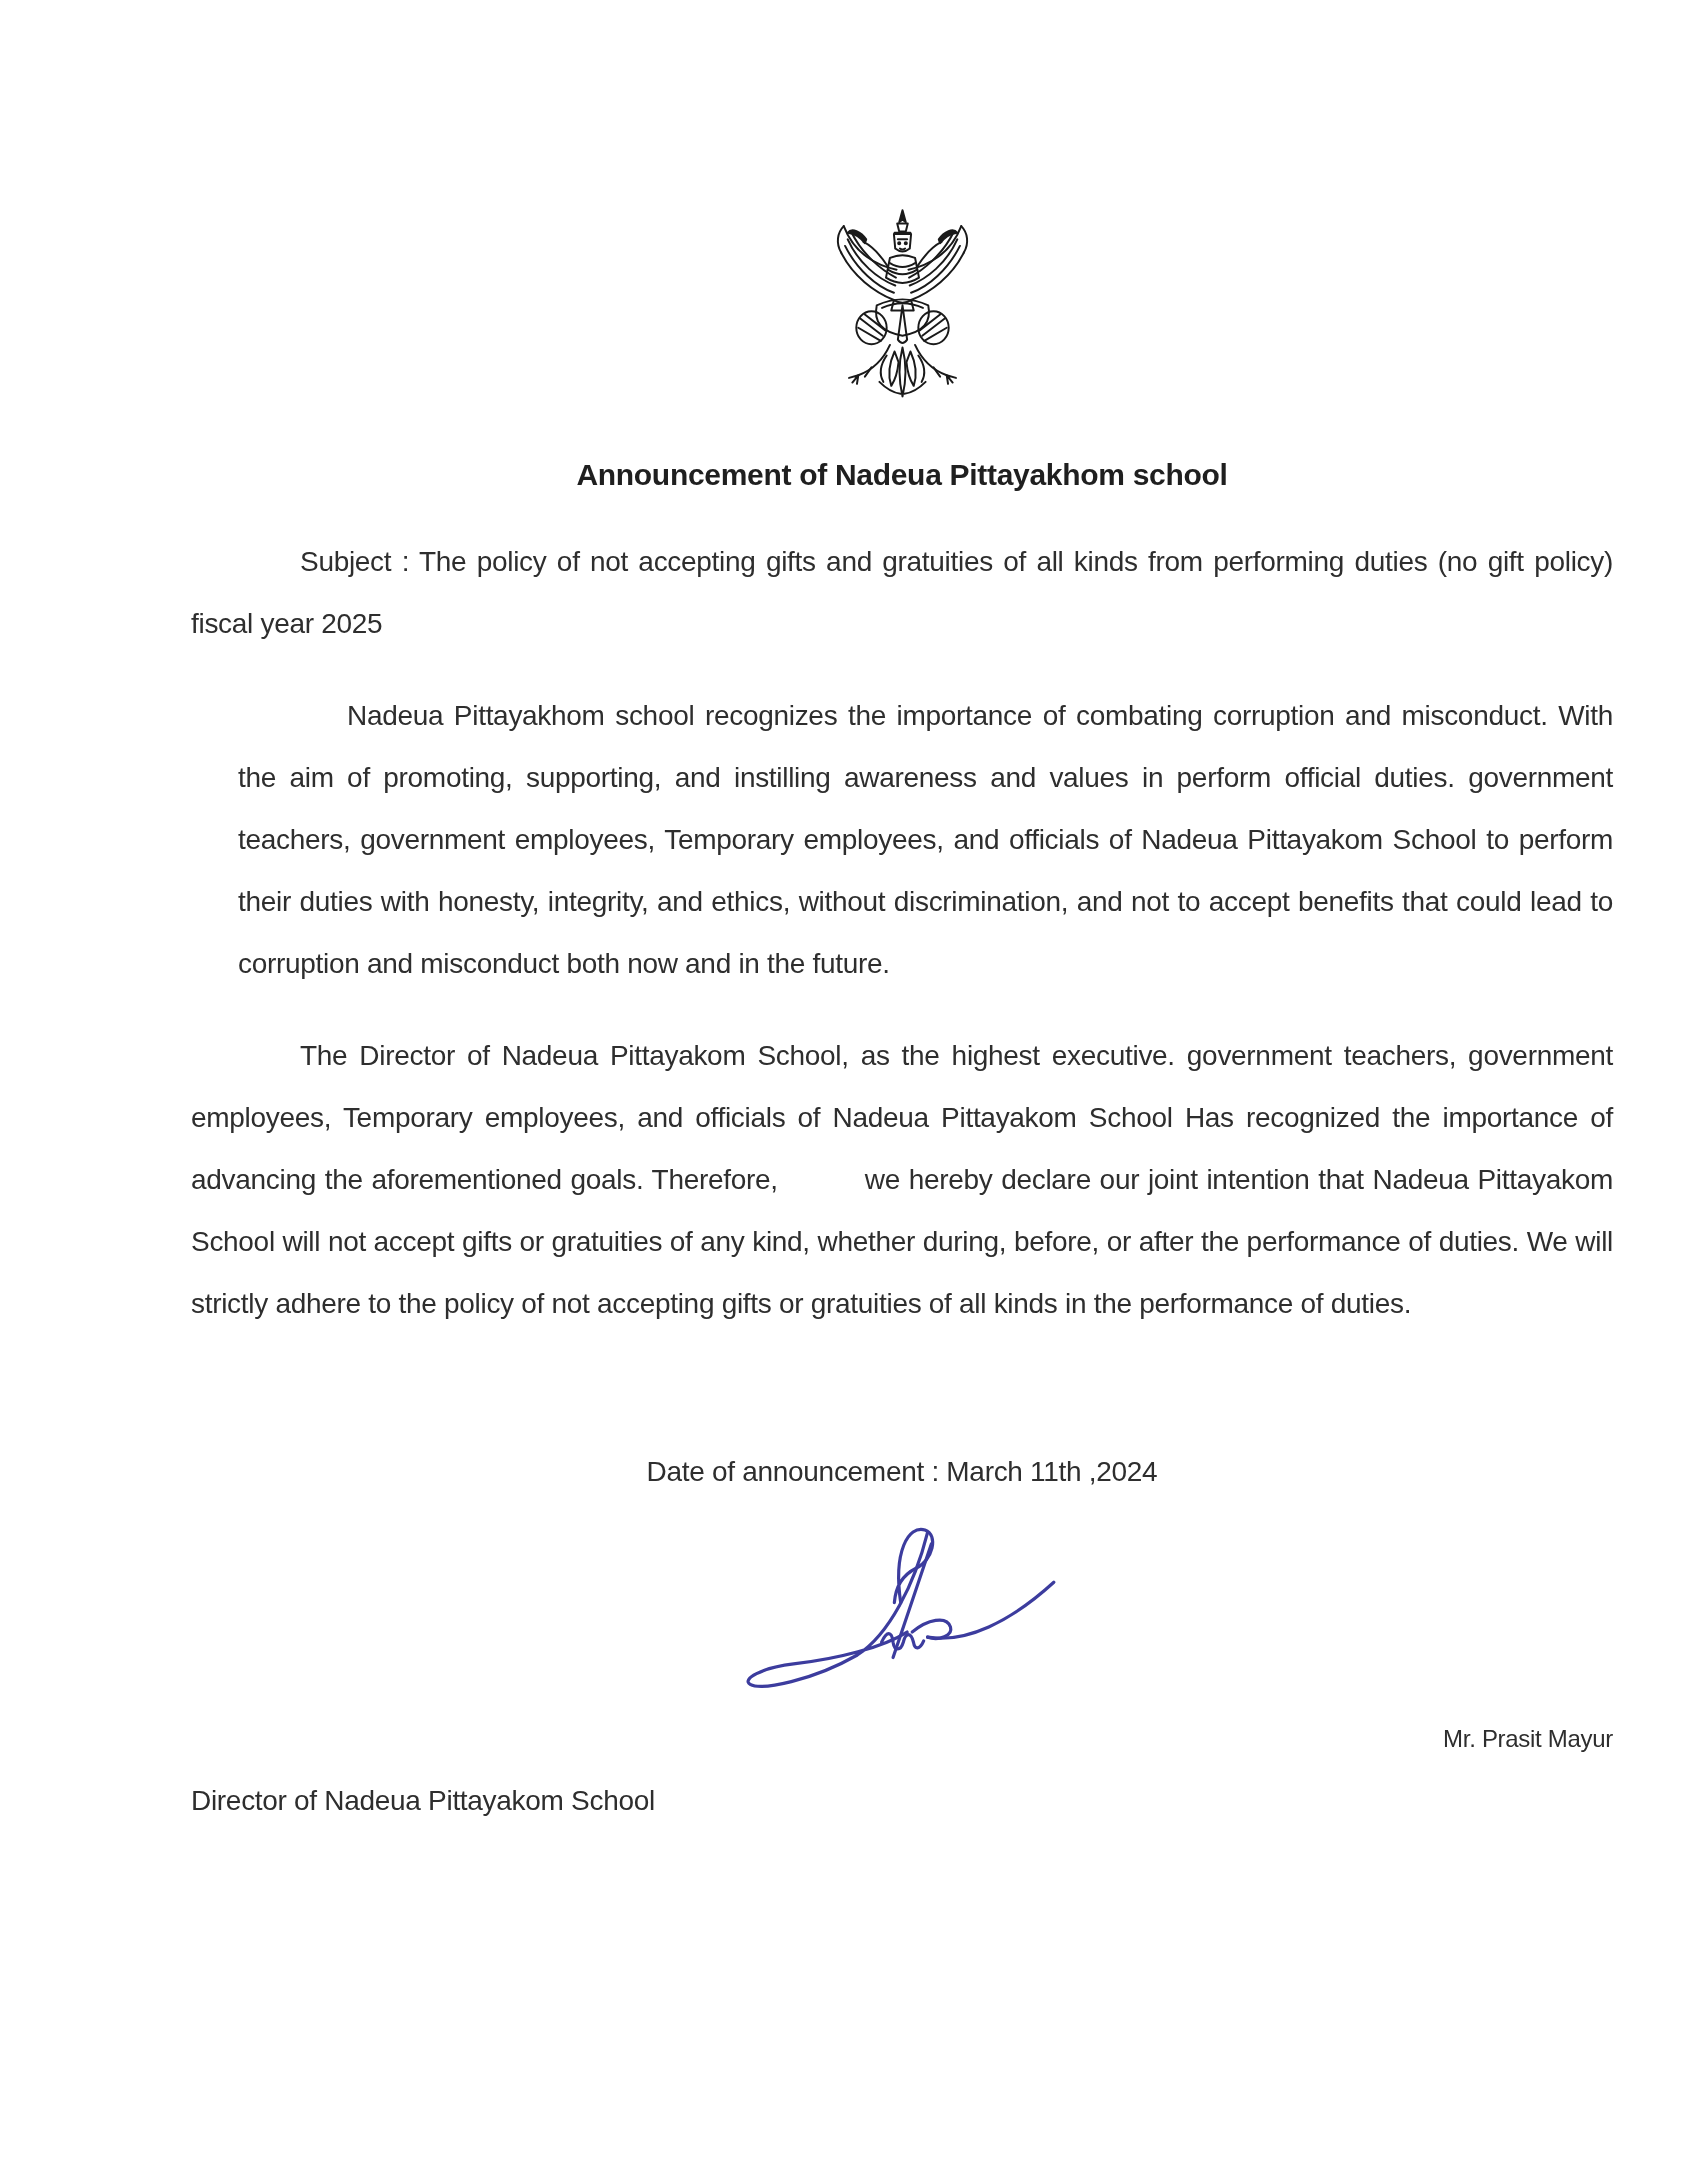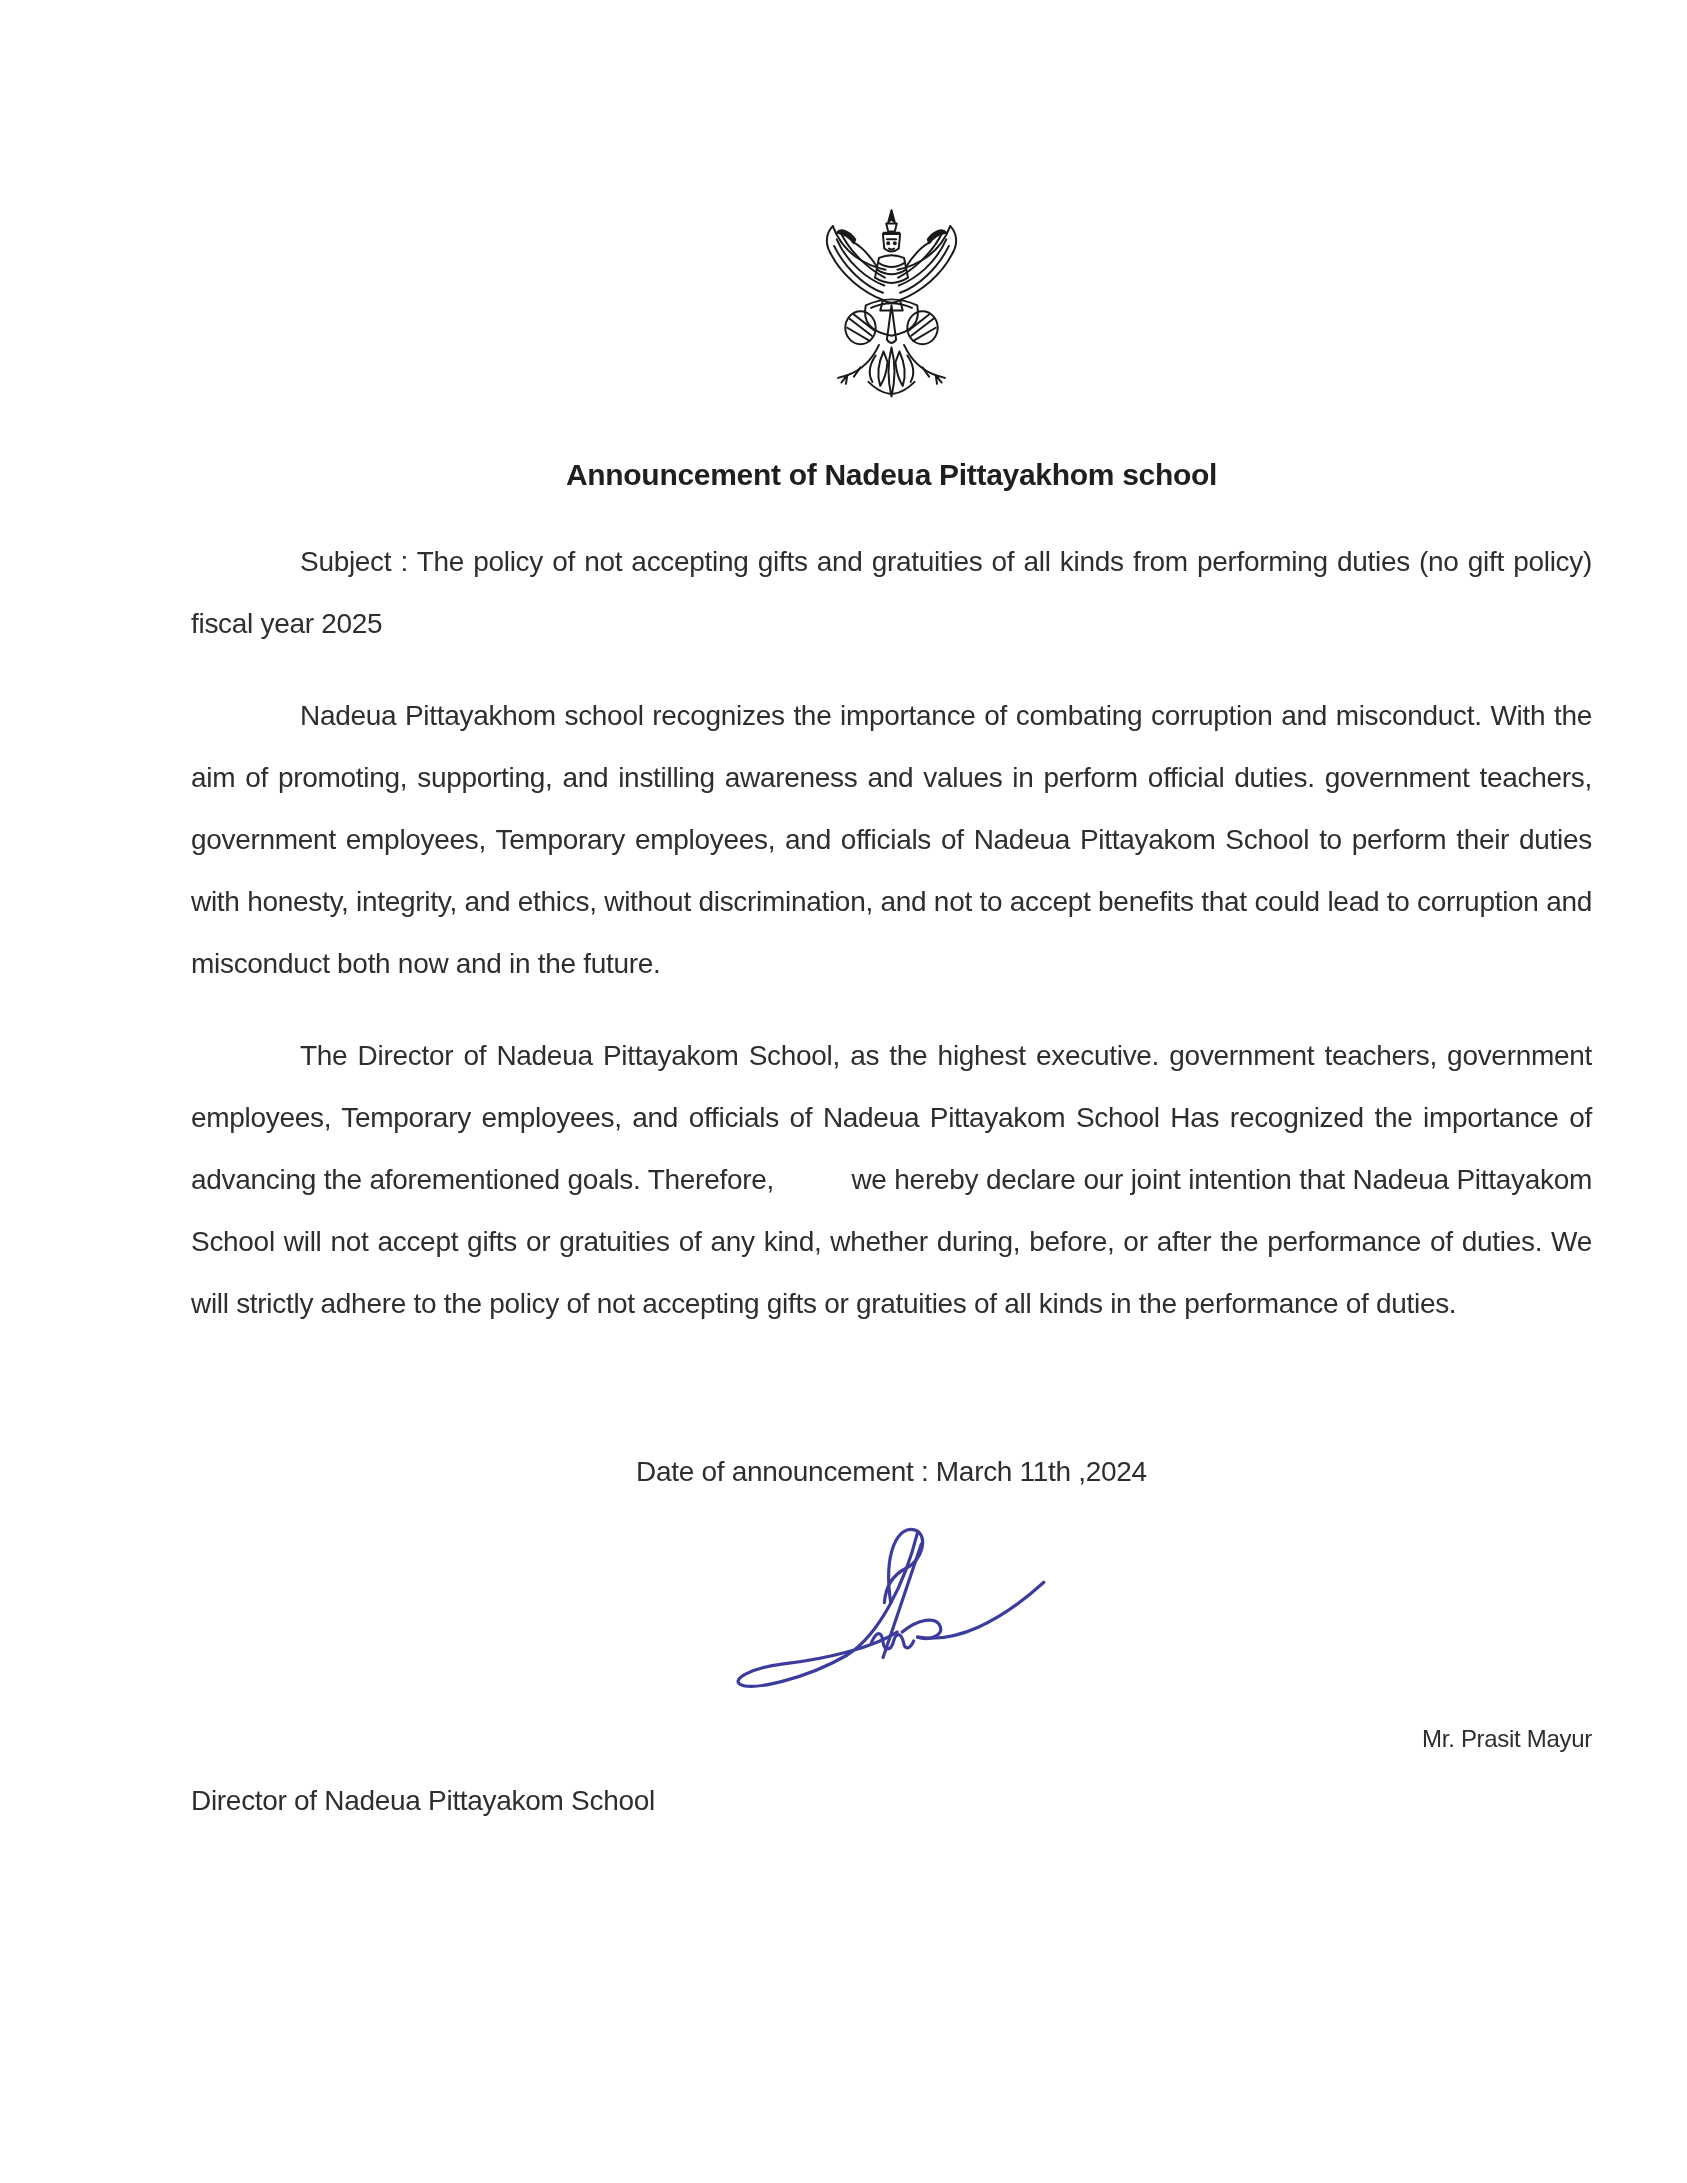--- a/index.html
+++ b/index.html
@@ -9,21 +9,21 @@
     background: var(--page-bg, #ffffff);
     font-family: "Liberation Sans", "DejaVu Sans", sans-serif;
     color: var(--text-color, #2e2e2e);
     position: relative;
     overflow: hidden;
   }
   .doc {
     box-sizing: border-box;
     width: 1687px;
     height: 2183px;
-    padding: 205px 95px 0 191px;
+    padding: 205px 74px 0 191px;
   }
   .emblem {
     display: block;
     margin: 0 auto;
     width: 167px;
     height: 198px;
   }
   .emblem * { stroke: var(--emblem-color, #1a1a1a); }
   .emblem .fill { fill: var(--emblem-color, #1a1a1a); }
   .title {
@@ -39,21 +39,21 @@
     font-size: 28px;
     line-height: 62px;
     letter-spacing: -0.3px;
     text-align: justify;
     white-space: pre-wrap;
     text-indent: 109px;
     margin: 0;
     font-weight: 400;
   }
   .subject { margin-top: 38px; }
-  .para1   { margin-top: 30px; }
+  .para1   { margin-top: 30px; margin-left: 47px; }
   .para2   { margin-top: 30px; }
   .dateline {
     margin-top: 106px;
     font-size: 28px;
     line-height: 62px;
     letter-spacing: -0.3px;
     text-align: center;
   }
   .signature {
     display: block;

